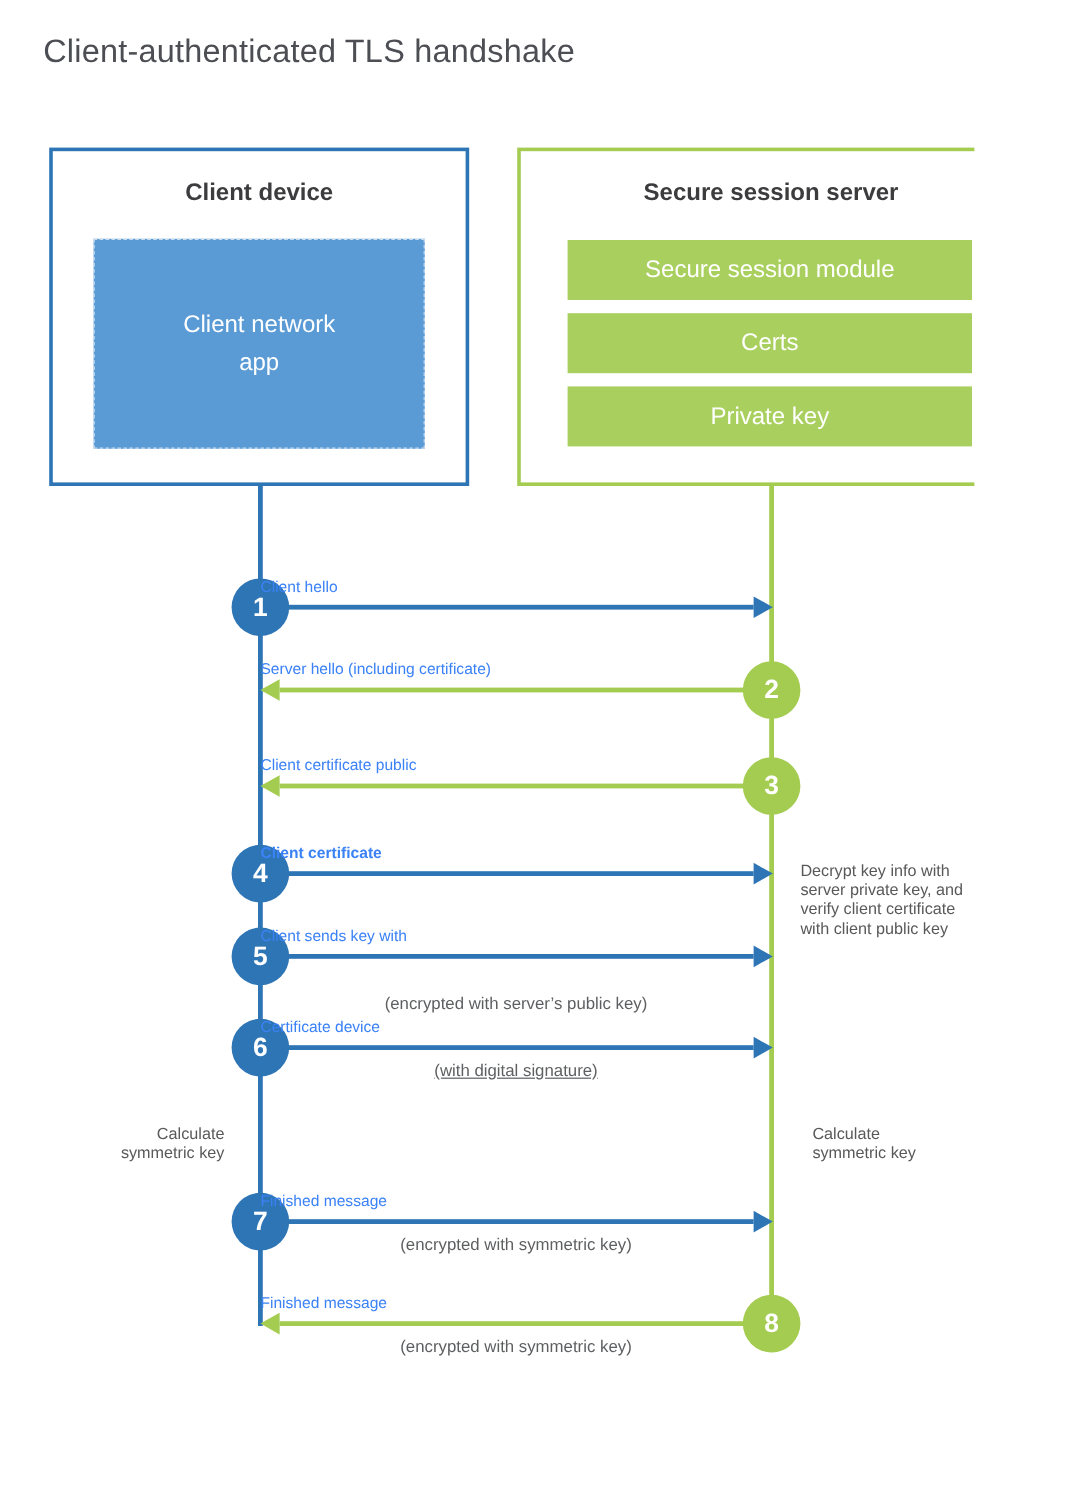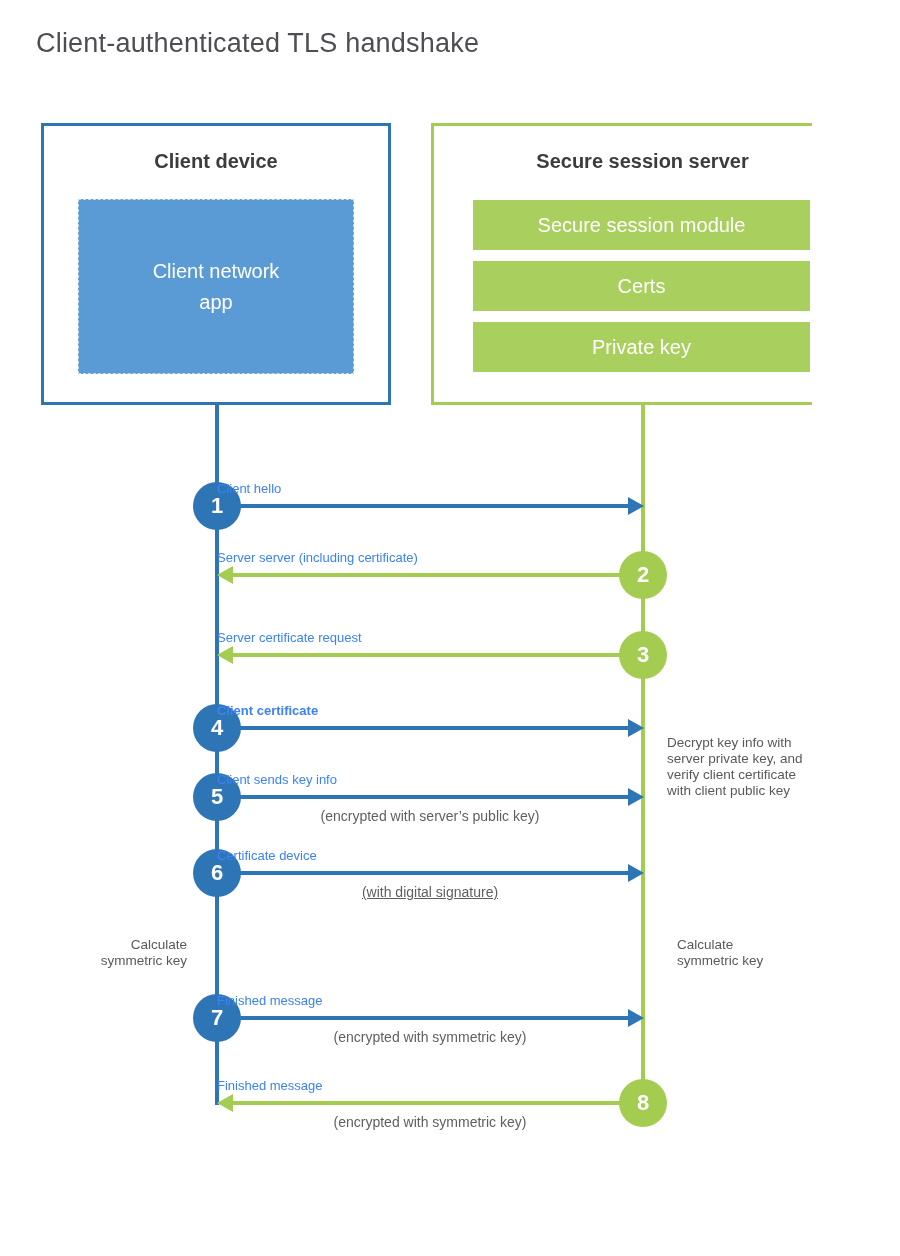--- a/index.html
+++ b/index.html
@@ -43,21 +43,21 @@
     font-size:13px;color:#3b82f6;
   }
   .msg-sublabel{
     position:absolute;left:217px;width:426px;text-align:center;
     font-size:14px;color:#5e5f61;
   }
   .note{
     position:absolute;font-size:13.5px;color:#595959;line-height:16px;
     white-space:pre-line;
   }
-  .note.decrypt{left:667px;top:735px;width:180px;}
+  .note.decrypt{left:667px;top:718px;width:180px;}
   .note.calc-left{left:30px;top:937px;width:157px;text-align:right;}
   .note.calc-right{left:677px;top:937px;width:160px;text-align:left;}
 </style>
 </head>
 <body>
 
 <div class="canvas" style="--blue: #2e75b6; --blueFill: #5b9bd5; --green: #a3cc50; --greenFill: #a9d05e;">
 
   <div class="page-title">Client-authenticated TLS handshake</div>
 
@@ -78,34 +78,34 @@
   <div class="lifeline green"></div>
 
   <div id="steps-layer">
       <div class="shaft" style="top: 504px; background: rgb(46, 117, 182); left: 217px; width: 411px;"></div>
       <div class="head" style="top: 497px; left: 628px; border-left: 16px solid rgb(46, 117, 182);"></div>
       <div class="num-circle" style="left: 193px; top: 482px; background: rgb(46, 117, 182);">1</div>
       <div class="msg-label" style="top: 481px;">Client hello</div>
       <div class="shaft" style="top: 573px; background: rgb(163, 204, 80); left: 233px; width: 410px;"></div>
       <div class="head" style="top: 566px; left: 217px; border-right: 16px solid rgb(163, 204, 80);"></div>
       <div class="num-circle" style="left: 619px; top: 551px; background: rgb(163, 204, 80);">2</div>
-      <div class="msg-label" style="top: 550px;">Server server (including certificate)</div>
+      <div class="msg-label" style="top: 550px;">Server hello (including certificate)</div>
       <div class="shaft" style="top: 653px; background: rgb(163, 204, 80); left: 233px; width: 410px;"></div>
       <div class="head" style="top: 646px; left: 217px; border-right: 16px solid rgb(163, 204, 80);"></div>
       <div class="num-circle" style="left: 619px; top: 631px; background: rgb(163, 204, 80);">3</div>
-      <div class="msg-label" style="top: 630px;">Server certificate request</div>
+      <div class="msg-label" style="top: 630px;">Client certificate public</div>
       <div class="shaft" style="top: 726px; background: rgb(46, 117, 182); left: 217px; width: 411px;"></div>
       <div class="head" style="top: 719px; left: 628px; border-left: 16px solid rgb(46, 117, 182);"></div>
       <div class="num-circle" style="left: 193px; top: 704px; background: rgb(46, 117, 182);">4</div>
       <div class="msg-label" style="top: 703px; font-weight: bold;">Client certificate</div>
       <div class="shaft" style="top: 795px; background: rgb(46, 117, 182); left: 217px; width: 411px;"></div>
       <div class="head" style="top: 788px; left: 628px; border-left: 16px solid rgb(46, 117, 182);"></div>
       <div class="num-circle" style="left: 193px; top: 773px; background: rgb(46, 117, 182);">5</div>
-      <div class="msg-label" style="top: 772px;">Client sends key info</div>
-      <div class="msg-sublabel" style="top: 808px;">(encrypted with server’s public key)</div>
+      <div class="msg-label" style="top: 772px;">Client sends key with</div>
+      <div class="msg-sublabel" style="top: 828px;">(encrypted with server’s public key)</div>
       <div class="shaft" style="top: 871px; background: rgb(46, 117, 182); left: 217px; width: 411px;"></div>
       <div class="head" style="top: 864px; left: 628px; border-left: 16px solid rgb(46, 117, 182);"></div>
       <div class="num-circle" style="left: 193px; top: 849px; background: rgb(46, 117, 182);">6</div>
       <div class="msg-label" style="top: 848px;">Certificate device</div>
       <div class="msg-sublabel" style="top: 884px; text-decoration: underline;">(with digital signature)</div>
       <div class="shaft" style="top: 1016px; background: rgb(46, 117, 182); left: 217px; width: 411px;"></div>
       <div class="head" style="top: 1009px; left: 628px; border-left: 16px solid rgb(46, 117, 182);"></div>
       <div class="num-circle" style="left: 193px; top: 994px; background: rgb(46, 117, 182);">7</div>
       <div class="msg-label" style="top: 993px;">Finished message</div>
       <div class="msg-sublabel" style="top: 1029px;">(encrypted with symmetric key)</div>

